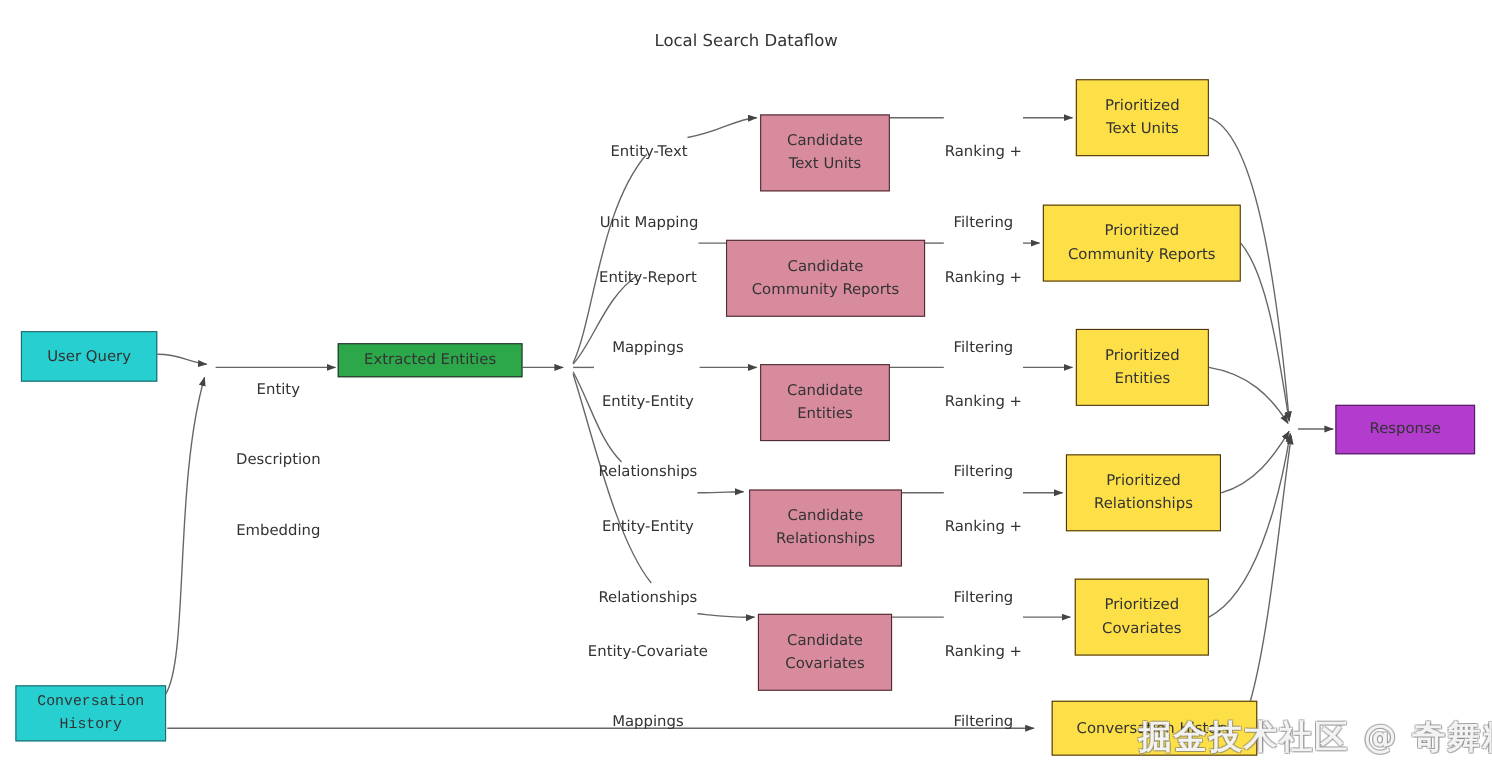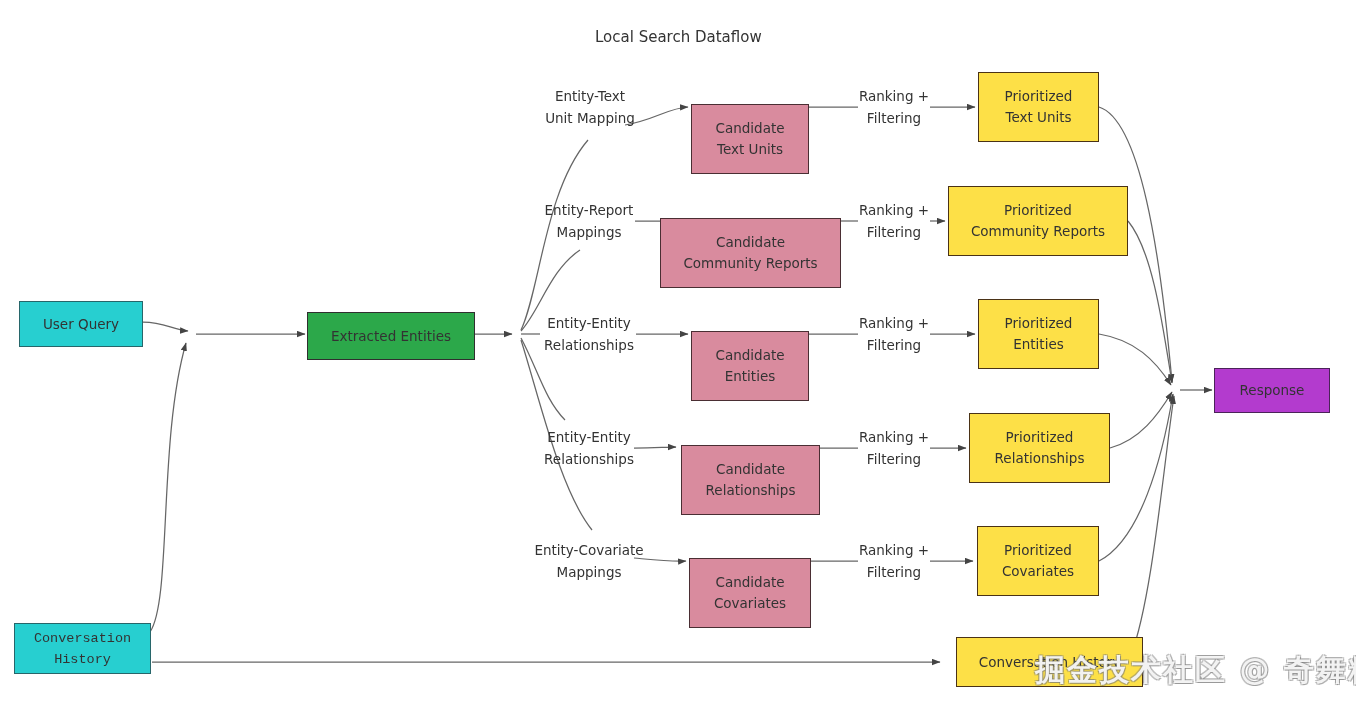--- a/index.html
+++ b/index.html
@@ -55,21 +55,21 @@
     white-space: nowrap;
   }
   .elabel {
     position: absolute;
     font-size: 13.5px;
     line-height: 22px;
     color: #333333;
     text-align: center;
     white-space: nowrap;
   }
-  .elabel span { display: block; }
+  .elabel span { display: block; margin-top: 42px; }
   .watermark {
     position: absolute;
     font-size: 30px;
     font-weight: bold;
     color: rgba(252,252,252,0.92);
     letter-spacing: 2px;
     white-space: nowrap;
     text-shadow:
       1px 1px 0 rgba(120,120,120,0.55),
       -1px 1px 0 rgba(120,120,120,0.45),
@@ -141,21 +141,21 @@
 
   <div class="node n-cyan" style="left:19px; top:301px; width:124px; height:46px;">
     <span>User Query</span>
   </div>
 
   <div class="node n-cyan" style="left:14px; top:623px; width:137px; height:51px;font-family:Liberation Mono, monospace;">
     <span>Conversation</span>
     <span>History</span>
   </div>
 
-  <div class="node n-green" style="left:307px; top:312px; width:168px; height:48px;">
+  <div class="node n-green" style="left:307px; top:312px; width:168px; height:31px;">
     <span>Extracted Entities</span>
   </div>
 
   <div class="node n-pink" style="left:691px; top:72px; width:118px; height:70px;">
     <span>Candidate</span>
     <span>Text Units</span>
   </div>
 
   <div class="node n-pink" style="left:660px; top:186px; width:181px; height:70px;">
     <span>Candidate</span>
@@ -199,24 +199,29 @@
 
   <div class="node n-orange" style="left:977px; top:526px; width:122px; height:70px;">
     <span>Prioritized</span>
     <span>Covariates</span>
   </div>
 
   <div class="node n-orange" style="left:944px; top:637px; width:187px; height:50px;margin-left:12px;">
     <span>Conversation History</span>
   </div>
 
-  <div class="node n-purple" style="left:1214px; top:368px; width:116px; height:45px;">
+  <div class="node n-purple" style="left:1214px; top:368px; width:127px; height:45px;">
     <span>Response</span>
   </div>
 
+  <div class="elabel" style="left:213px; top:301px; width:80px;">
+    <span>Entity</span>
+    <span>Description</span>
+    <span>Embedding</span>
+  </div>
 
   <div class="elabel" style="left:540px; top:85px; width:100px;">
     <span>Entity-Text</span>
     <span>Unit Mapping</span>
   </div>
 
   <div class="elabel" style="left:535px; top:199px; width:108px;">
     <span>Entity-Report</span>
     <span>Mappings</span>
   </div>

